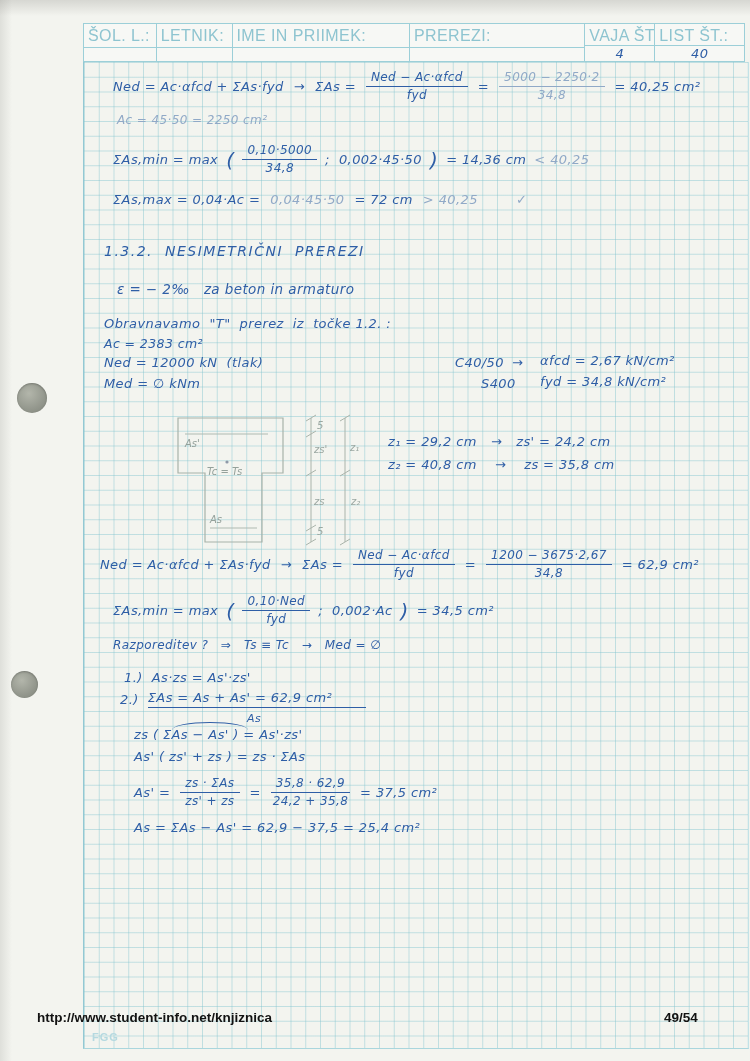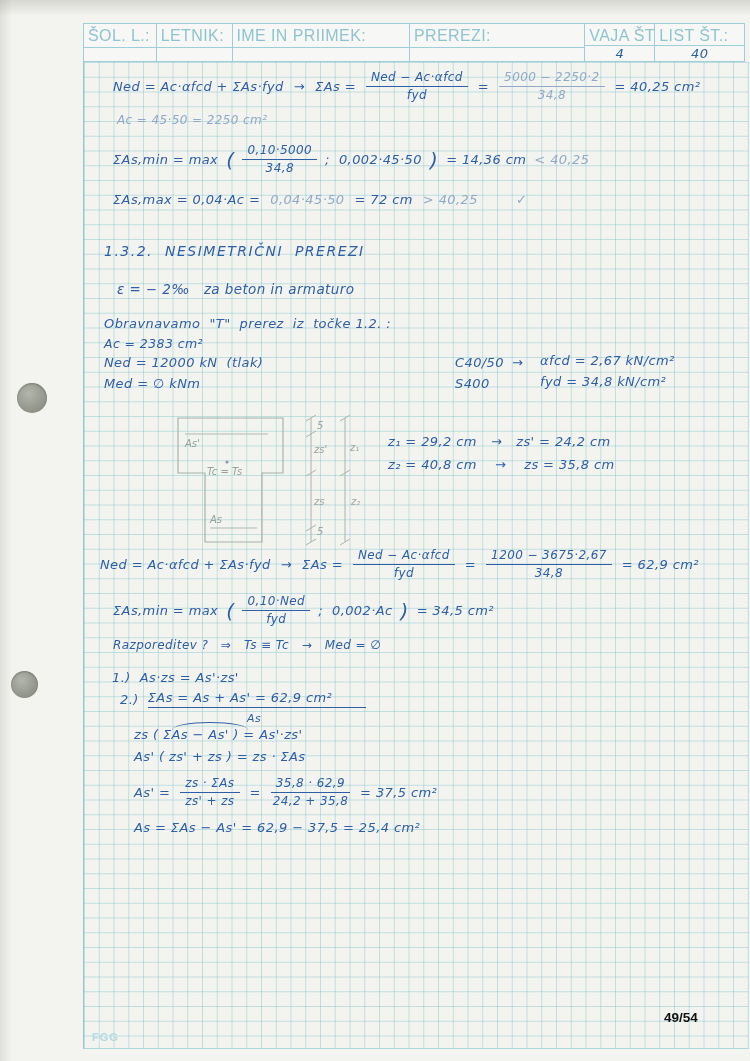--- a/index.html
+++ b/index.html
@@ -140,21 +140,21 @@
 
   <span class="hw" style="left:104px;top:316px;">Obravnavamo  "T"  prerez  iz  točke 1.2. :</span>
   <span class="hw" style="left:104px;top:336px;font-size:12.5px;">Ac = 2383 cm²</span>
 
   <span class="hw" style="left:104px;top:355px;">Ned = 12000 kN  (tlak)</span>
   <span class="hw" style="left:455px;top:355px;">C40/50</span>
   <span class="hw" style="left:512px;top:355px;">→</span>
   <span class="hw" style="left:540px;top:353px;">αfcd = 2,67 kN/cm²</span>
 
   <span class="hw" style="left:104px;top:376px;">Med = ∅ kNm</span>
-  <span class="hw" style="left:455px;top:376px;">S400</span>
+  <span class="hw" style="left:481px;top:376px;">S400</span>
   <span class="hw" style="left:540px;top:374px;">fyd = 34,8 kN/cm²</span>
 
   <div class="diagram">
     <svg width="205" height="140">
       <path d="M13,8 H118 V63 H97 V132 H40 V63 H13 Z" fill="none" stroke="#a8b2a9" stroke-width="1.2"></path>
       <line x1="20" y1="24" x2="103" y2="24" stroke="#b0bab1" stroke-width="1.1"></line>
       <line x1="45" y1="118" x2="92" y2="118" stroke="#b0bab1" stroke-width="1.1"></line>
       <circle cx="62" cy="52" r="1.6" fill="#8e99a8"></circle>
       <line x1="146" y1="8" x2="146" y2="132" stroke="#aab4ab" stroke-width="1"></line>
       <line x1="141" y1="11" x2="151" y2="5" stroke="#aab4ab" stroke-width="1"></line>
@@ -203,21 +203,21 @@
     <span>ΣAs,min = max</span>
     <span class="paren">(</span>
     <span class="frac"><span class="num">0,10·Ned</span><span class="den">fyd</span></span>
     <span>;  0,002·Ac</span>
     <span class="paren">)</span>
     <span>= 34,5 cm²</span>
   </div>
 
   <span class="hw" style="left:113px;top:638px;font-size:12px;">Razporeditev ?   ⇒   Ts ≡ Tc   →   Med = ∅</span>
 
-  <span class="hw" style="left:112px;top:670px;">1.)  As·zs = As'·zs'</span>
+  <span class="hw" style="left:124px;top:670px;">1.)  As·zs = As'·zs'</span>
 
   <div class="row" style="left:120px;top:690px;gap:0;">
     <span>2.)  </span>
     <span class="underlined">ΣAs = As + As' = 62,9 cm²</span>
   </div>
   <span class="hw note" style="left:247px;top:712px;">As</span>
   <div class="arc" style="left:172px;top:722px;"></div>
 
   <span class="hw" style="left:134px;top:727px;">zs ( ΣAs − As' ) = As'·zs'</span>
   <span class="hw" style="left:134px;top:749px;">As' ( zs' + zs ) = zs · ΣAs</span>
@@ -228,16 +228,17 @@
     <span>=</span>
     <span class="frac"><span class="num">35,8 · 62,9</span><span class="den">24,2 + 35,8</span></span>
     <span>= 37,5 cm²</span>
   </div>
 
   <span class="hw" style="left:134px;top:820px;">As = ΣAs − As' = 62,9 − 37,5 = 25,4 cm²</span>
 
   <div class="hole" style="left:17px;top:383px;width:30px;height:30px;"></div>
   <div class="hole" style="left:11px;top:671px;width:27px;height:27px;"></div>
 
+  <span class="footer-url">http://www.student-info.net/knjiznica</span>
   <span class="footer-page">49/54</span>
   <span class="fgg">FGG</span>
 
 </div>
 
 </body></html>

